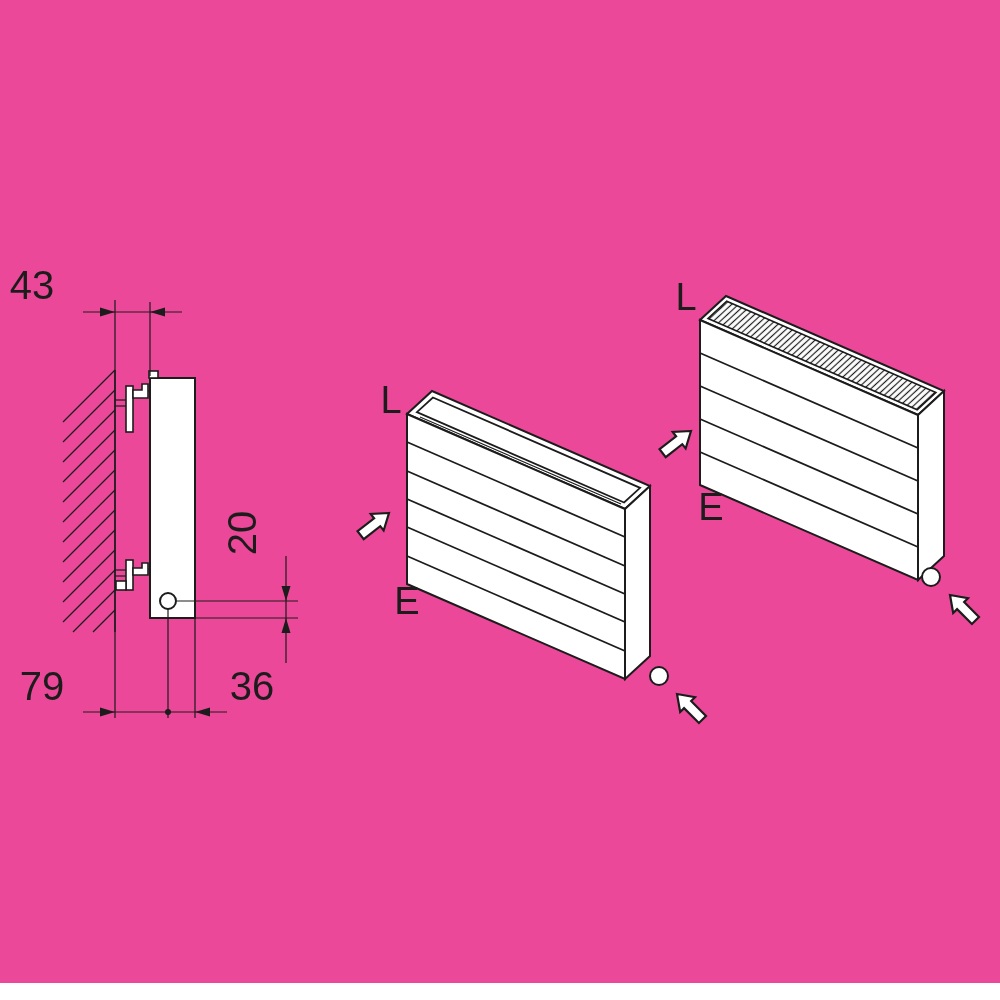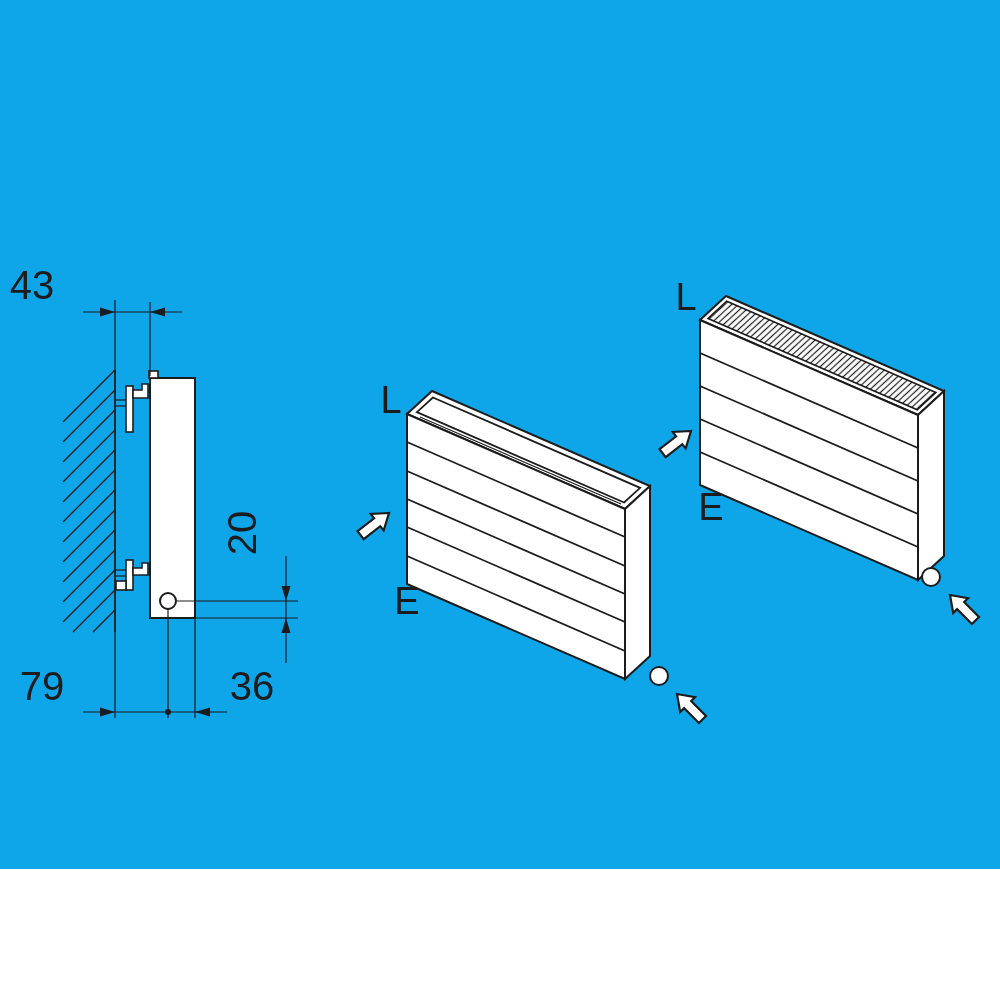--- a/index.html
+++ b/index.html
@@ -3,22 +3,22 @@
 <meta charset="utf-8">
 <style>
   html, body {
     margin: 0;
     padding: 0;
     background: #ffffff;
   }
   .stage {
     position: relative;
     width: 1000px;
-    height: 869px;
-    background: #0ea5e9;
+    height: 983px;
+    background: #ec4899;
     font-family: "Liberation Sans", sans-serif;
   }
   svg { display: block; }
   .outline   { fill: #ffffff; stroke: #1c1c1c; stroke-width: 2; stroke-linejoin: miter; }
   .slat      { stroke: #1c1c1c; stroke-width: 1.8; fill: none; }
   .thin      { stroke: #1c1c1c; stroke-width: 1.2; fill: none; }
   .med       { stroke: #1c1c1c; stroke-width: 1.8; fill: none; }
   .hatch     { stroke: #1c1c1c; stroke-width: 1.3; fill: none; }
   .arrowhead { fill: #1c1c1c; stroke: none; }
   .dimtext   { font-family: "Liberation Sans", sans-serif; font-size: 40px; fill: #1c1c1c; }

